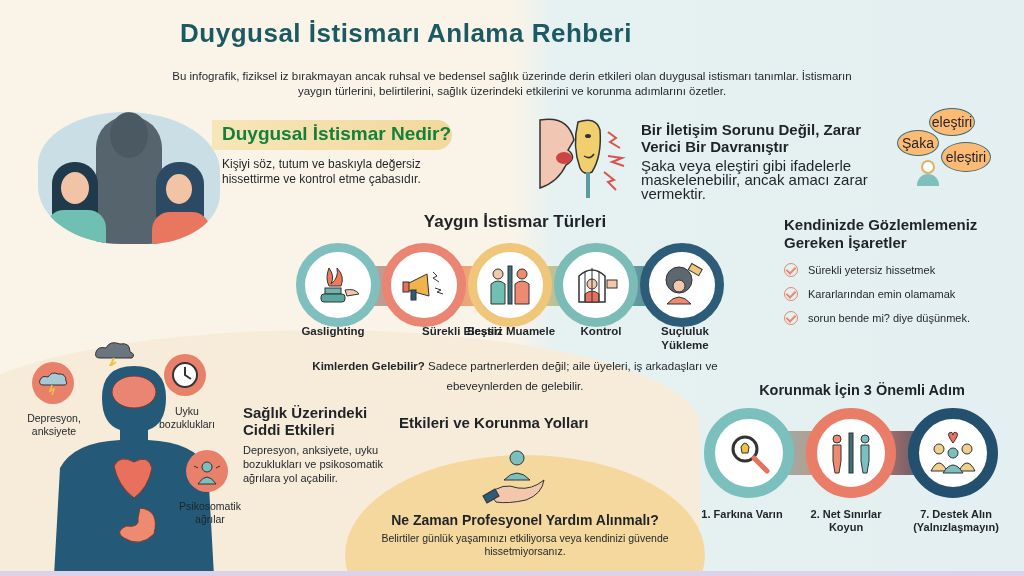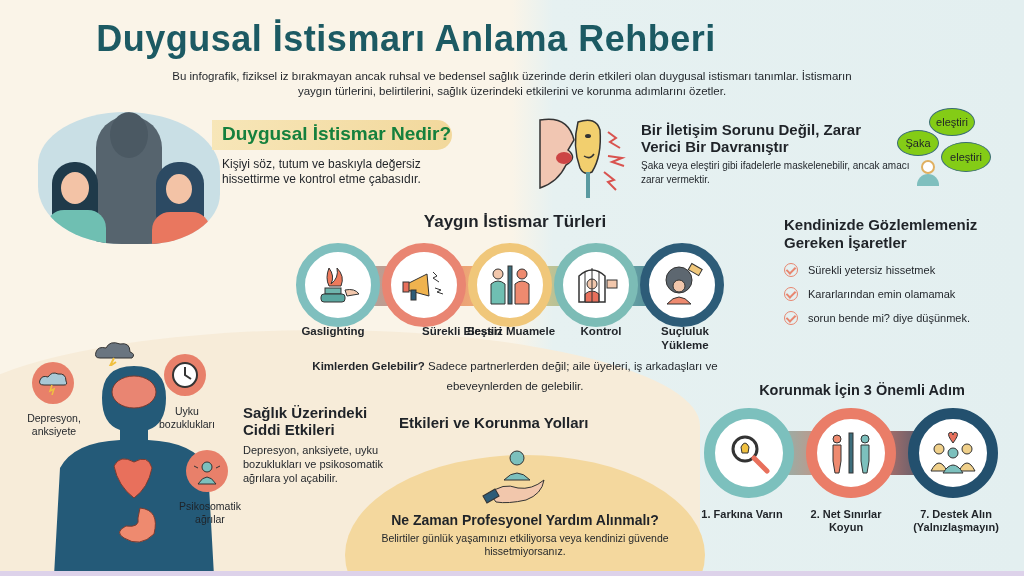--- a/index.html
+++ b/index.html
@@ -4,44 +4,44 @@
 <style>
   * { box-sizing: border-box; margin: 0; padding: 0; }
   html, body { width: 1024px; height: 576px; overflow: hidden; }
   body { font-family: "Liberation Sans", "DejaVu Sans", sans-serif; color: #1f2328; position: relative;
     background: linear-gradient(90deg, #faf4e8 0%, #faf4e8 50%, #e6f1f1 54%, #e3eff0 100%); }
   .abs { position: absolute; }
   .bottom-bar { left: 0; top: 571px; width: 1024px; height: 5px; background: #ddd2ea; }
   .wave-left { left: -60px; top: 330px; width: 760px; height: 320px; border-radius: 50% 50% 0 0 / 30% 30% 0 0; background: #f7ecd9; }
   .yellow-blob { left: 345px; top: 455px; width: 360px; height: 200px; border-radius: 50%; background: #f4d89e; }
 
-  .title { left: 0; width: 812px; top: 18px; text-align: center; font-size: 36px; font-weight: 700; color: #1c5a63; letter-spacing: 0.5px; }
+  .title { left: 0; width: 812px; top: 18px; text-align: center; font-size: 26px; font-weight: 700; color: #1c5a63; letter-spacing: 0.5px; }
   .subtitle { left: 160px; width: 704px; top: 69px; text-align: center; font-size: 11.5px; line-height: 15px; color: #1f2328; }
 
   .people-blob { left: 38px; top: 112px; width: 182px; height: 132px; background: #c9dfe5; border-radius: 48% 52% 40% 46% / 40% 45% 38% 44%; overflow: hidden; }
   .shadow-man { position: absolute; left: 58px; top: 4px; width: 66px; height: 150px; background: #56646e; border-radius: 32px 32px 10px 10px; }
   .shadow-head { position: absolute; left: 72px; top: 0px; width: 38px; height: 46px; background: #4b5963; border-radius: 50%; }
   .girl-l { position: absolute; left: 8px; top: 50px; width: 60px; height: 90px; }
   .girl-l .hair { position:absolute; left:6px; top:0; width:46px; height:62px; background:#1f3a4a; border-radius: 22px 22px 10px 10px; }
   .girl-l .face { position:absolute; left:15px; top:10px; width:28px; height:32px; background:#f3c3a6; border-radius: 50%; }
   .girl-l .body { position:absolute; left:0; top:48px; width:60px; height:50px; background:#6fbfb2; border-radius: 18px 18px 0 0; }
   .girl-r { position: absolute; left: 112px; top: 50px; width: 60px; height: 90px; }
   .girl-r .hair { position:absolute; left:6px; top:0; width:48px; height:64px; background:#2c4a63; border-radius: 22px 22px 10px 10px; }
   .girl-r .face { position:absolute; left:16px; top:12px; width:26px; height:30px; background:#f3c3a6; border-radius: 50%; }
   .girl-r .body { position:absolute; left:2px; top:50px; width:58px; height:50px; background:#e9775f; border-radius: 18px 18px 0 0; }
 
   .nedir-pill { left: 212px; top: 120px; width: 240px; height: 30px; background: linear-gradient(90deg, #f7e6b8 0%, #f2d89c 100%); border-radius: 0 16px 16px 0; }
   .nedir-title { left: 222px; top: 123px; font-size: 19px; font-weight: 700; color: #15803d; }
   .nedir-text { left: 222px; top: 157px; width: 240px; font-size: 12px; line-height: 15px; }
 
   .mask-ic { left: 538px; top: 110px; width: 100px; height: 92px; }
   .zarar-title { left: 641px; top: 121px; width: 250px; font-size: 15px; font-weight: 700; line-height: 17px; }
-  .zarar-text { left: 641px; top: 159px; width: 270px; font-size: 10px; line-height: 14px; }
+  .zarar-text { left: 641px; top: 159px; width: 270px; font-size: 15px; line-height: 14px; }
   .bubbles { left: 895px; top: 108px; width: 120px; height: 80px; }
-  .bubble { position: absolute; background: #84cc16; border: 1.5px solid #3a6d74; border-radius: 50%; font-size: 11px; display: flex; align-items: center; justify-content: center; color: #1f2328; }
+  .bubble { position: absolute; background: #fdba74; border: 1.5px solid #3a6d74; border-radius: 50%; font-size: 14px; display: flex; align-items: center; justify-content: center; color: #1f2328; }
 
   .types-title { left: 300px; top: 212px; width: 430px; text-align: center; font-size: 17px; font-weight: 700; }
   .chain { left: 296px; top: 240px; width: 434px; height: 88px; }
   .chain-bar { position: absolute; left: 30px; top: 26px; width: 380px; height: 40px; border-radius: 20px;
     background: linear-gradient(90deg, #7fbfbe 0%, #e98572 25%, #f0c77a 50%, #7cbcb6 72%, #2d5c78 100%); }
   .ring { position: absolute; top: 3px; width: 84px; height: 84px; border-radius: 50%; border: 9px solid; background: #fff; display: flex; align-items: center; justify-content: center; }
   .ring svg { width: 46px; height: 46px; }
   .type-label { position: absolute; top: 324px; width: 90px; text-align: center; font-size: 11.5px; font-weight: 700; line-height: 14px; }
   .kimden { left: 300px; top: 356px; width: 430px; text-align: center; font-size: 11.5px; line-height: 20px; }
   .kimden b { font-weight: 700; }

